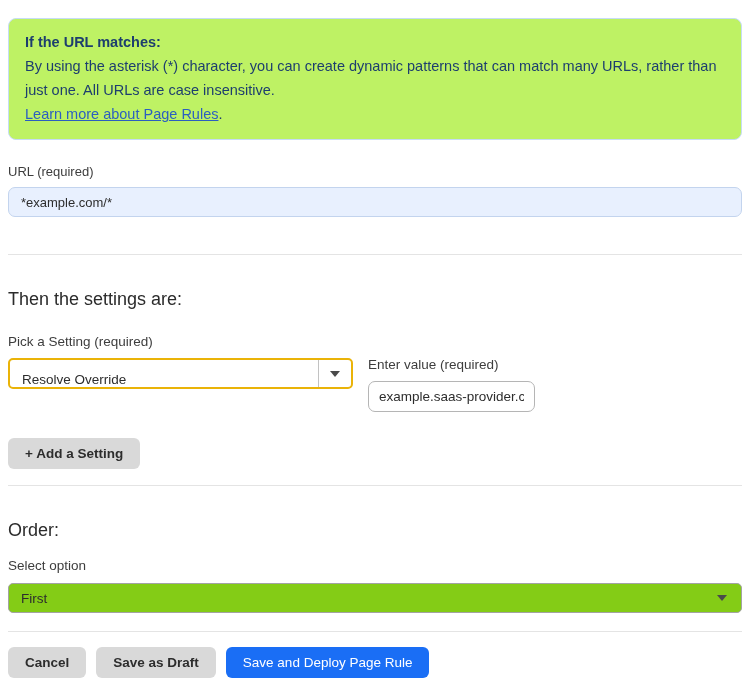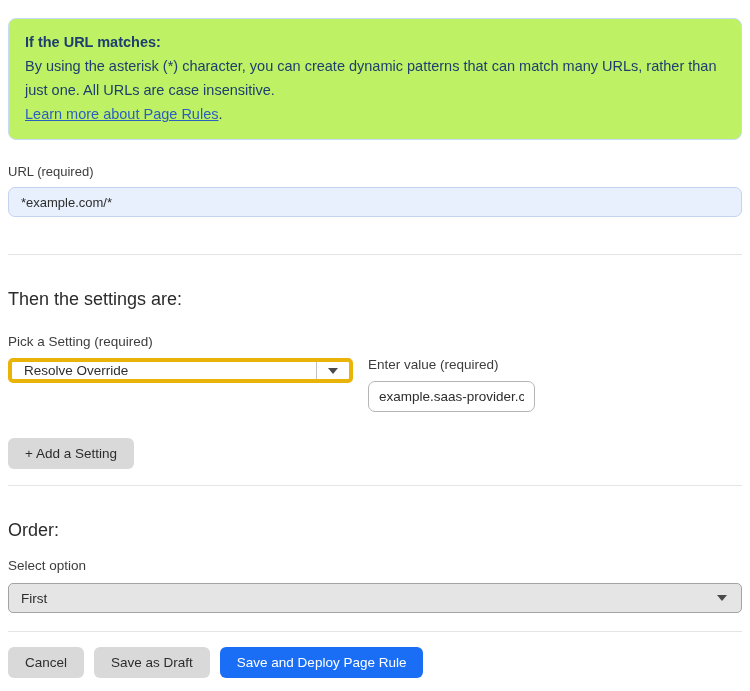--- a/index.html
+++ b/index.html
@@ -77,27 +77,27 @@
     margin-top: 34px;
   }
 
   
   .settings-row { display: flex; margin-top: 24px; }
   .setting-col { width: 345px; }
   .value-col { margin-left: 15px; margin-top: 23px; }
 
   .select-box {
     margin-top: 8px;
-    height: 25px;
+    height: 31px;
     width: 345px;
     background: #ffffff;
-    border: 4px solid #eab308;
+    border: 2px solid #eab308;
     border-radius: 5px;
     display: flex;
-    align-items: center;
+    align-items: flex-end;
     cursor: pointer;
     overflow: hidden;
   }
   .select-box .select-text {
     flex: 1;
     padding: 0 12px;
     font-size: 13.5px;
     color: #2d2d2d;
   }
   .select-box .arrow-section {
@@ -134,32 +134,32 @@
     display: inline-block;
     height: 31px;
     border: none;
     border-radius: 6px;
     font-family: "Liberation Sans", sans-serif;
     font-size: 13.5px;
     cursor: pointer;
     line-height: 31px;
     padding: 0 17px;
   }
-  .btn-gray { background: #d9d9d9; color: #2d2d2d; }
+  .btn-gray { background: #d9d9d9; color: #2d2d2d; font-weight: bold; }
   .btn-blue { background: #1a6ef5; color: #ffffff; }
 
   .add-setting-btn { margin-top: 26px; }
 
   .order-label { margin-top: 17px; font-size: 13.5px; }
 
   .order-select {
     margin-top: 9px;
     height: 30px;
     width: 100%;
-    background: #e5e5e5;
+    background: #84cc16;
     border: 1px solid #a3a3a3;
     border-radius: 5px;
     display: flex;
     align-items: center;
     justify-content: space-between;
     cursor: pointer;
     padding: 0 14px 0 12px;
   }
   .order-select .select-text { font-size: 13.5px; color: #2d2d2d; }
 

